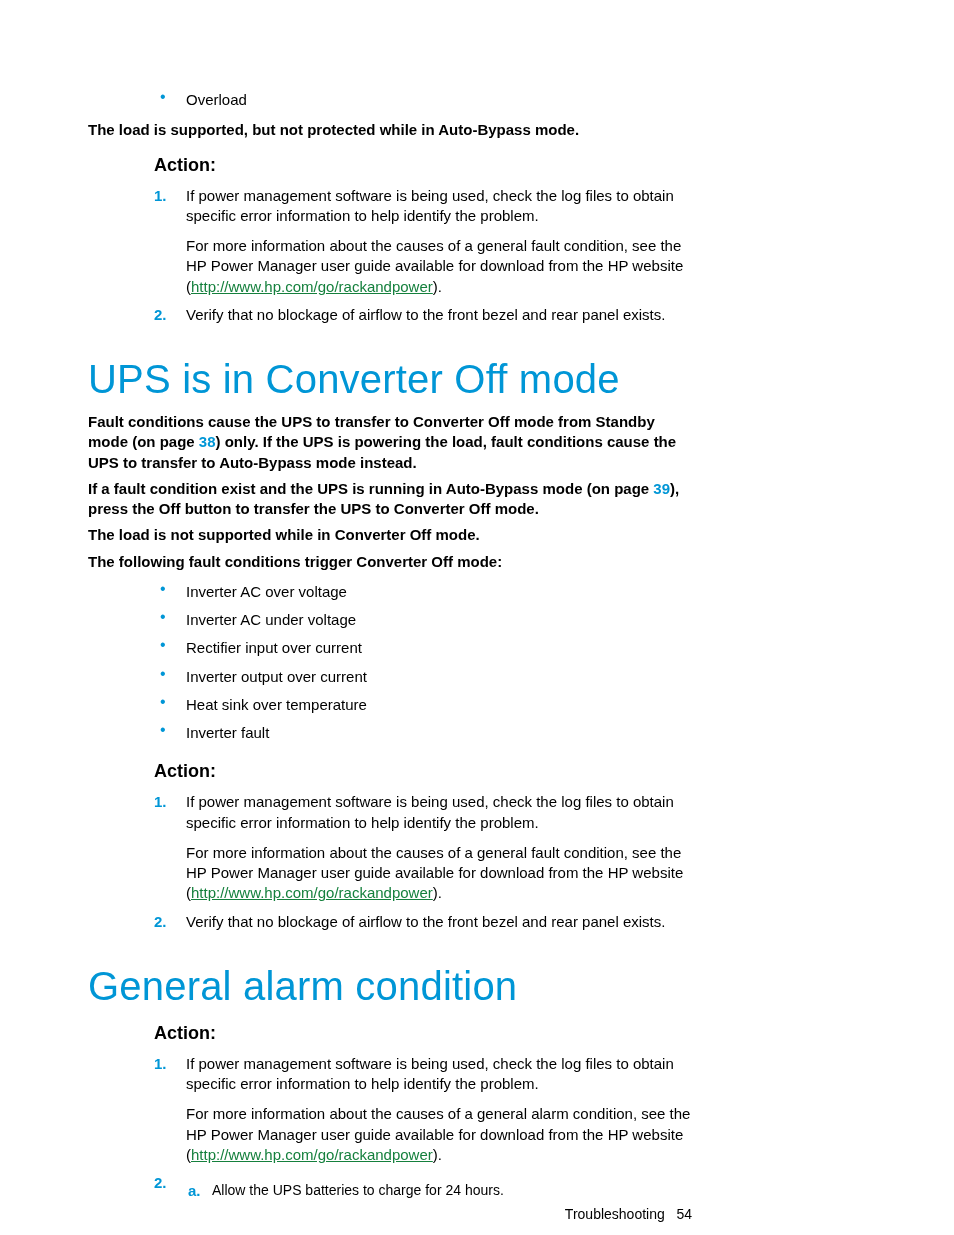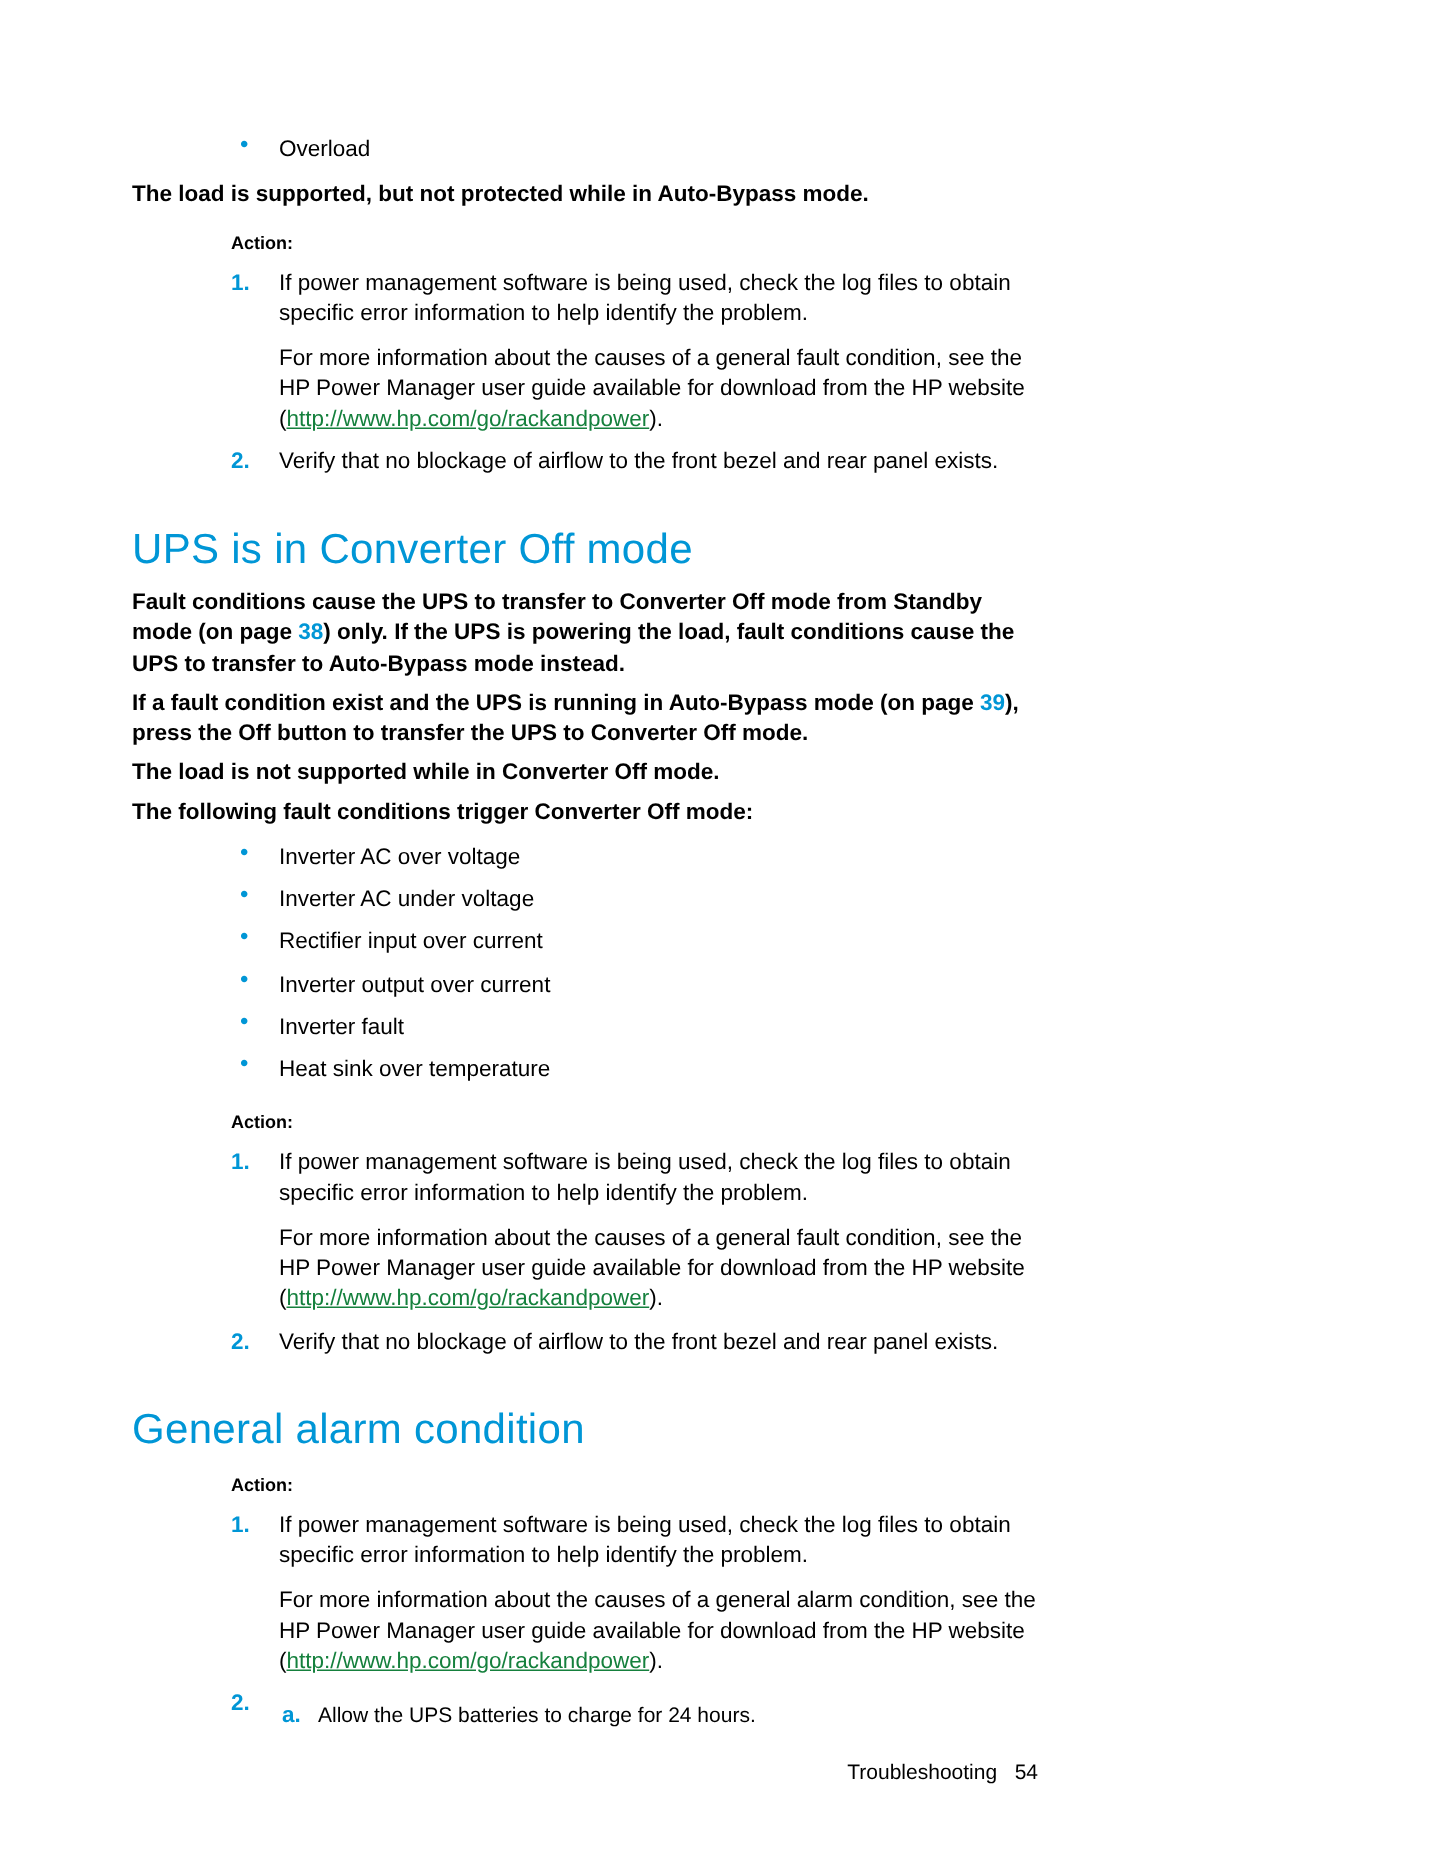--- a/index.html
+++ b/index.html
@@ -14,36 +14,36 @@
     box-sizing: border-box;
     width: 780px;
     min-height: 1235px;
     padding: 82px 88px 58px 88px;
     position: relative;
   }
   h2.sect-heading {
     font-family: "Segoe UI Light", "Helvetica Neue Light", "Segoe UI", Arial, sans-serif;
     font-weight: 300;
     color: #0096d6;
-    font-size: 28px;
+    font-size: 40px;
     margin: 28px 0 10px 0;
     letter-spacing: 0.2px;
   }
   p.body, li .body, .body {
     font-size: 15px;
     line-height: 1.35;
     margin: 6px 0;
   }
   .indent {
     margin-left: 66px;
     font-weight: bold;
   }
   .action-label {
     font-weight: bold;
-    font-size: 12px;
+    font-size: 18px;
     margin: 14px 0 6px 66px;
   }
   ul.bullets {
     list-style: none;
     margin: 4px 0 4px 66px;
     padding: 0;
   }
   ul.bullets > li {
     position: relative;
     padding: 4px 0 4px 32px;
@@ -154,22 +154,22 @@
     <span>If a fault condition exist and the UPS is running in Auto-Bypass mode (on page </span><span class="pageref">39</span><span>), press the Off button to transfer the UPS to Converter Off mode.</span>
   </p>
   <p class="body indent">The load is not supported while in Converter Off mode.</p>
   <p class="body indent">The following fault conditions trigger Converter Off mode:</p>
 
   <ul class="bullets">
     <li><span>Inverter AC over voltage</span></li>
     <li><span>Inverter AC under voltage</span></li>
     <li><span>Rectifier input over current</span></li>
     <li><span>Inverter output over current</span></li>
+    <li><span>Heat sink over temperature</span></li>
     <li><span>Inverter fault</span></li>
-    <li><span>Heat sink over temperature</span></li>
   </ul>
 
   <p class="action-label"><b>Action:</b></p>
 
   <ol class="numlist">
     <li>
       <div>If power management software is being used, check the log files to obtain specific error information to help identify the problem.</div>
       <div class="li-para">
         <span>For more information about the causes of a general fault condition, see the HP Power Manager user guide available for download from the HP website (</span><a class="hp-link" href="#">http://www.hp.com/go/rackandpower</a><span>).</span>
       </div>

